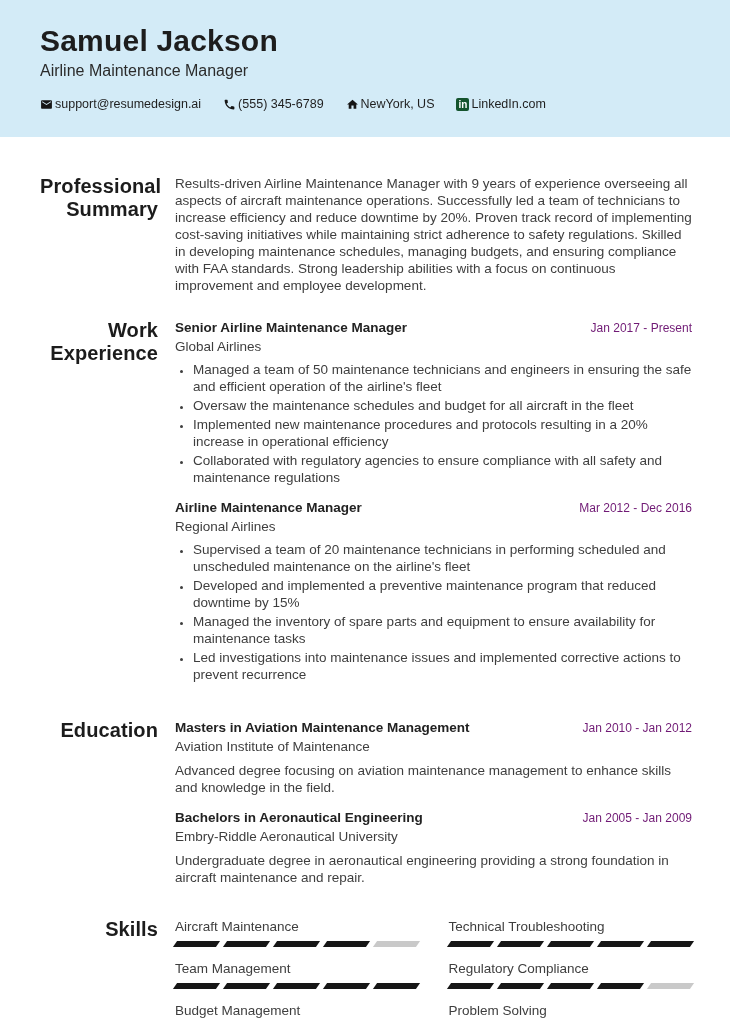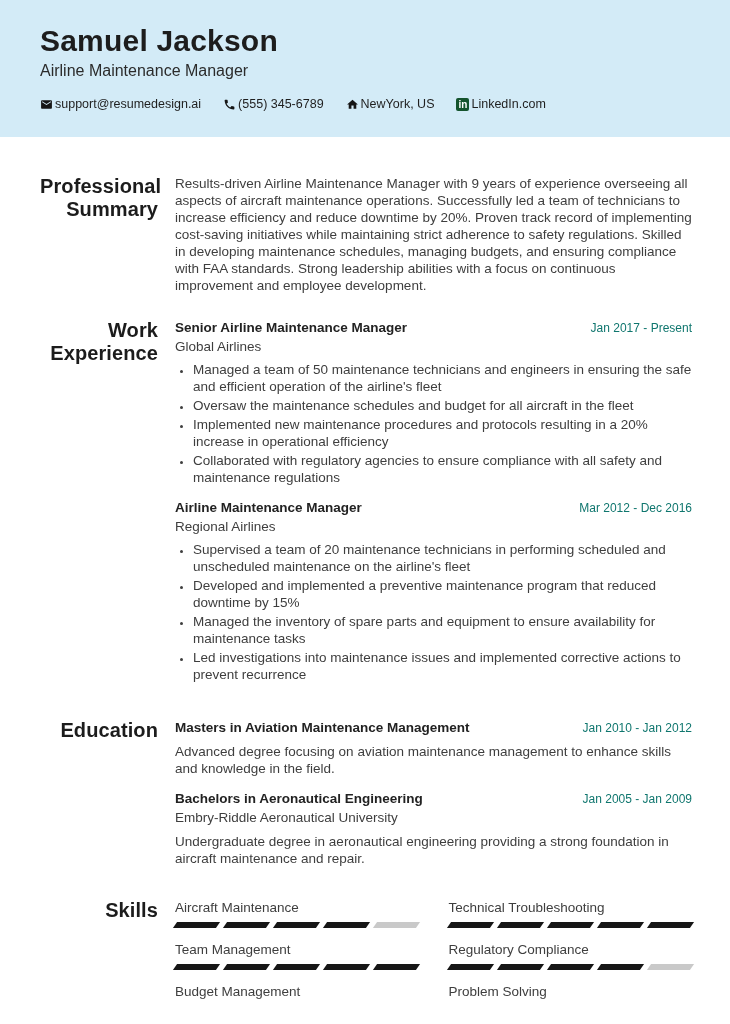--- a/index.html
+++ b/index.html
@@ -54,21 +54,21 @@
   h2.sec-head{
     font-size:20px;font-weight:bold;color:var(--heading-text);
     text-align:right;line-height:1.16;letter-spacing:.1px;
   }
   .body-text{font-size:13.5px;line-height:1.26;color:var(--body-text);}
   
   .item{margin-bottom:13px;}
   .item:last-child{margin-bottom:0;}
   .item-head{display:flex;justify-content:space-between;align-items:baseline;gap:39px;}
   .item-title{font-size:13.5px;font-weight:bold;color:var(--title-text);line-height:1.26;}
-  .item-dates{font-size:12px;color:#0f766e;white-space:nowrap;padding-left:10px;}
+  .item-dates{font-size:12px;color:#701a75;white-space:nowrap;padding-left:10px;}
   .item-sub{font-size:13.5px;color:var(--body-text);line-height:1.26;margin-top:2px;}
   ul.bullets{margin:6px 0 0 0;padding-left:18px;}
   ul.bullets li{
     font-size:13.5px;line-height:1.26;color:var(--body-text);margin-bottom:2px;
   }
   ul.bullets li::marker{font-size:11px;}
   .item-desc{margin-top:7px;}
   
   .skills-grid{display:grid;grid-template-columns:1fr 1fr;column-gap:30px;}
   .skill{margin-bottom:13px;}
@@ -162,20 +162,21 @@
 
     <div class="section sec-education">
       <h2 class="sec-head">Education</h2>
       <div>
 
         <div class="item">
           <div class="item-head">
             <span class="item-title">Masters in Aviation Maintenance Management</span>
             <span class="item-dates">Jan 2010 - Jan 2012</span>
           </div>
+          <div class="item-sub">Aviation Institute of Maintenance</div>
           <div class="body-text item-desc">Advanced degree focusing on aviation maintenance management to enhance skills and knowledge in the field.</div>
         </div>
 
         <div class="item">
           <div class="item-head">
             <span class="item-title">Bachelors in Aeronautical Engineering</span>
             <span class="item-dates">Jan 2005 - Jan 2009</span>
           </div>
           <div class="item-sub">Embry-Riddle Aeronautical University</div>
           <div class="body-text item-desc">Undergraduate degree in aeronautical engineering providing a strong foundation in aircraft maintenance and repair.</div>

